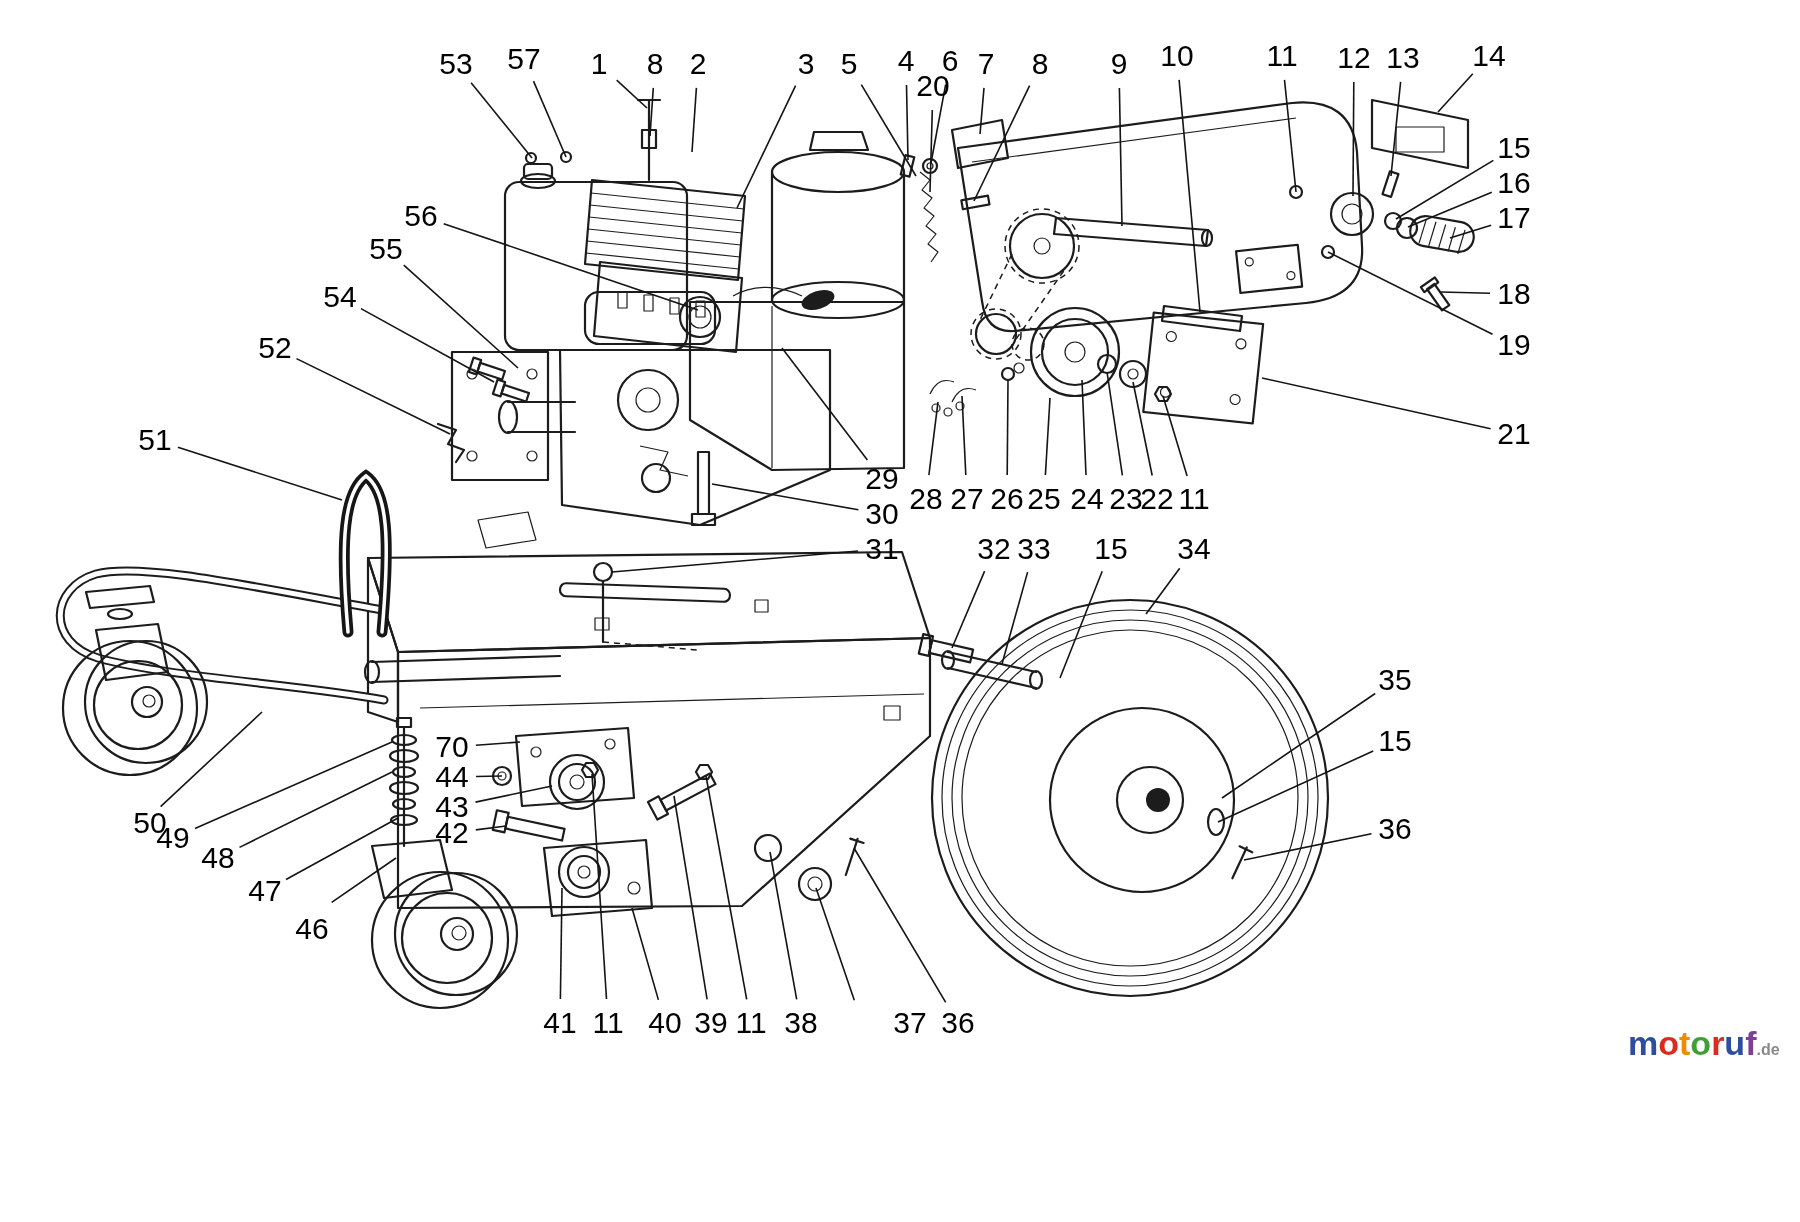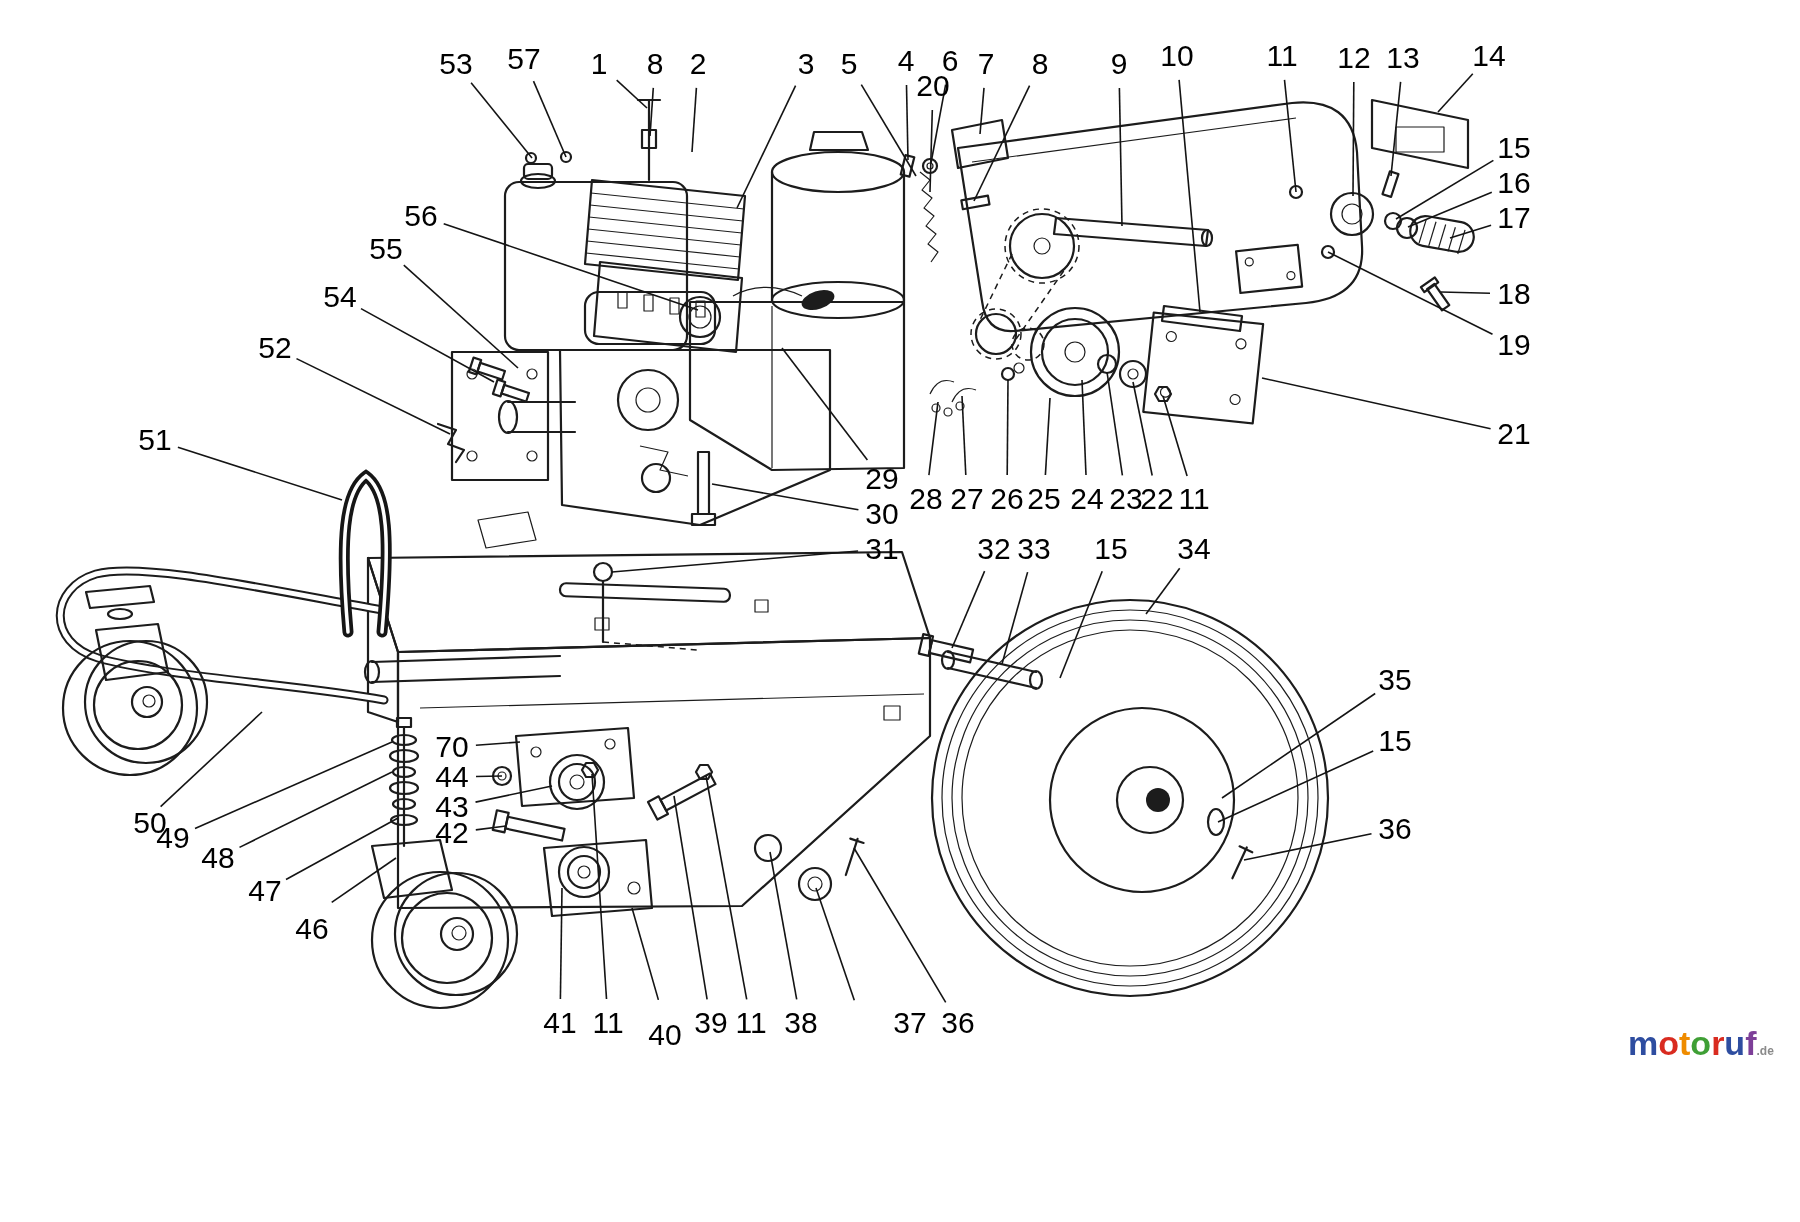--- a/index.html
+++ b/index.html
@@ -12,21 +12,21 @@
   .dark{fill:#1c1c1c;stroke:none;}
   .tube-o{fill:none;stroke:#1c1c1c;stroke-width:9;stroke-linecap:round;}
   .tube-i{fill:none;stroke:#ffffff;stroke-width:5;stroke-linecap:round;}
   .belt-o{fill:none;stroke:#161616;stroke-width:11;stroke-linecap:round;}
   .belt-i{fill:none;stroke:#ffffff;stroke-width:3.5;stroke-linecap:round;}
   .leader{stroke:#141414;stroke-width:1.6;}
   .part-label{position:absolute;transform:translate(-50%,-50%);font-size:30px;font-weight:400;
               color:#000;white-space:nowrap;}
   #watermark{position:absolute;left:1628px;top:1024px;font-weight:bold;font-size:34px;
              letter-spacing:0px;user-select:none;}
-  #watermark .de{font-size:12px;font-weight:bold;}
+  #watermark .de{font-size:16px;font-weight:bold;}
 </style>
 </head>
 <body>
 
 <div id="canvas">
 
 <svg id="art" width="1800" height="1222" viewBox="0 0 1800 1222">
 
   <g>
     <rect class="ln" x="505" y="182" width="182" height="168" rx="14"></rect>
@@ -398,21 +398,21 @@
       <div class="part-label" style="left: 452px; top: 777px;">44</div>
       <div class="part-label" style="left: 452px; top: 807px;">43</div>
       <div class="part-label" style="left: 452px; top: 833px;">42</div>
       <div class="part-label" style="left: 150px; top: 823px;">50</div>
       <div class="part-label" style="left: 173px; top: 838px;">49</div>
       <div class="part-label" style="left: 218px; top: 858px;">48</div>
       <div class="part-label" style="left: 265px; top: 891px;">47</div>
       <div class="part-label" style="left: 312px; top: 916px; margin-top: 13px;">46</div>
       <div class="part-label" style="left: 560px; top: 1023px;">41</div>
       <div class="part-label" style="left: 608px; top: 1023px;">11</div>
-      <div class="part-label" style="left: 665px; top: 1023px; margin-top: 12px;">40</div>
+      <div class="part-label" style="left: 665px; top: 1023px;">40</div>
       <div class="part-label" style="left: 711px; top: 1023px;">39</div>
       <div class="part-label" style="left: 751px; top: 1023px;">11</div>
       <div class="part-label" style="left: 801px; top: 1023px;">38</div>
       <div class="part-label" style="left: 910px; top: 1023px;">37</div>
       <div class="part-label" style="left: 958px; top: 1023px;">36</div>
     </div>
 
 <div id="watermark">
   <span id="wm-letters"><span style="color: rgb(46, 77, 160);">m</span><span style="color: rgb(217, 43, 32);">o</span><span style="color: rgb(239, 140, 0);">t</span><span style="color: rgb(63, 159, 53);">o</span><span style="color: rgb(217, 43, 32);">r</span><span style="color: rgb(46, 77, 160);">u</span><span style="color: rgb(125, 63, 152);">f</span></span><span class="de" style="color: rgb(138, 138, 138);">.de</span>
 </div>

